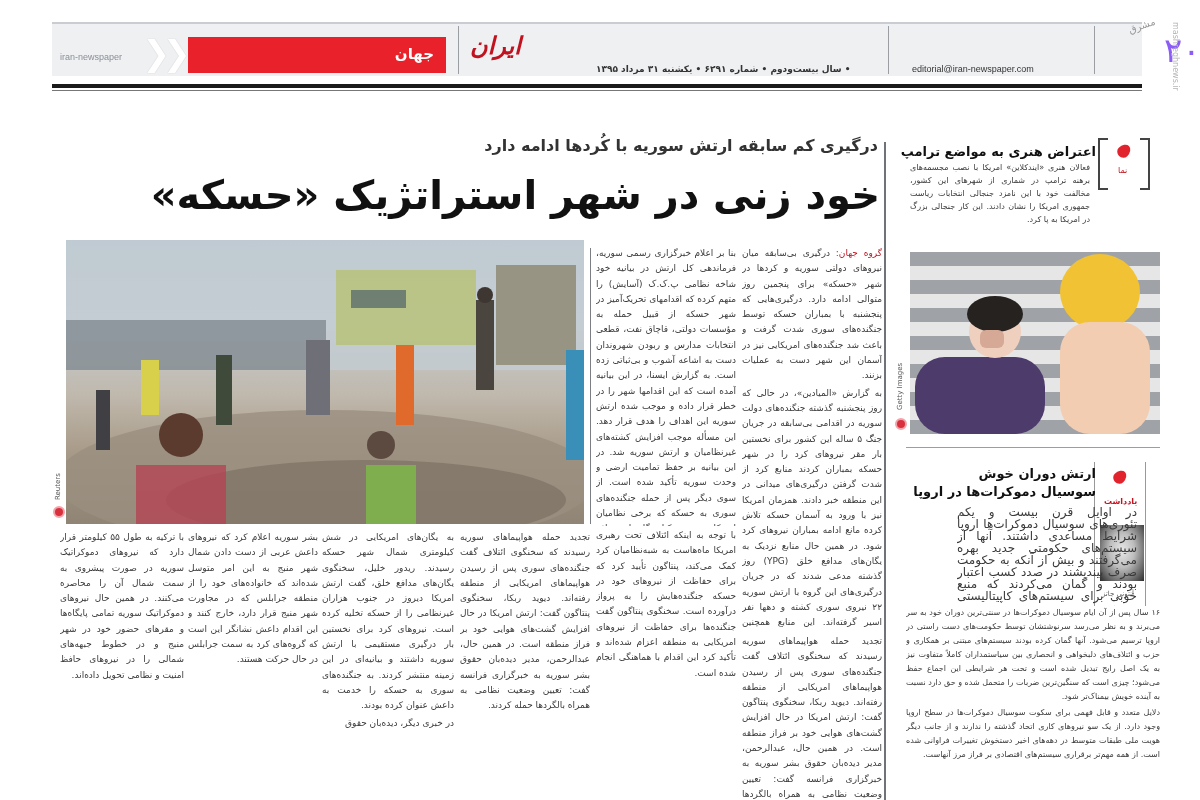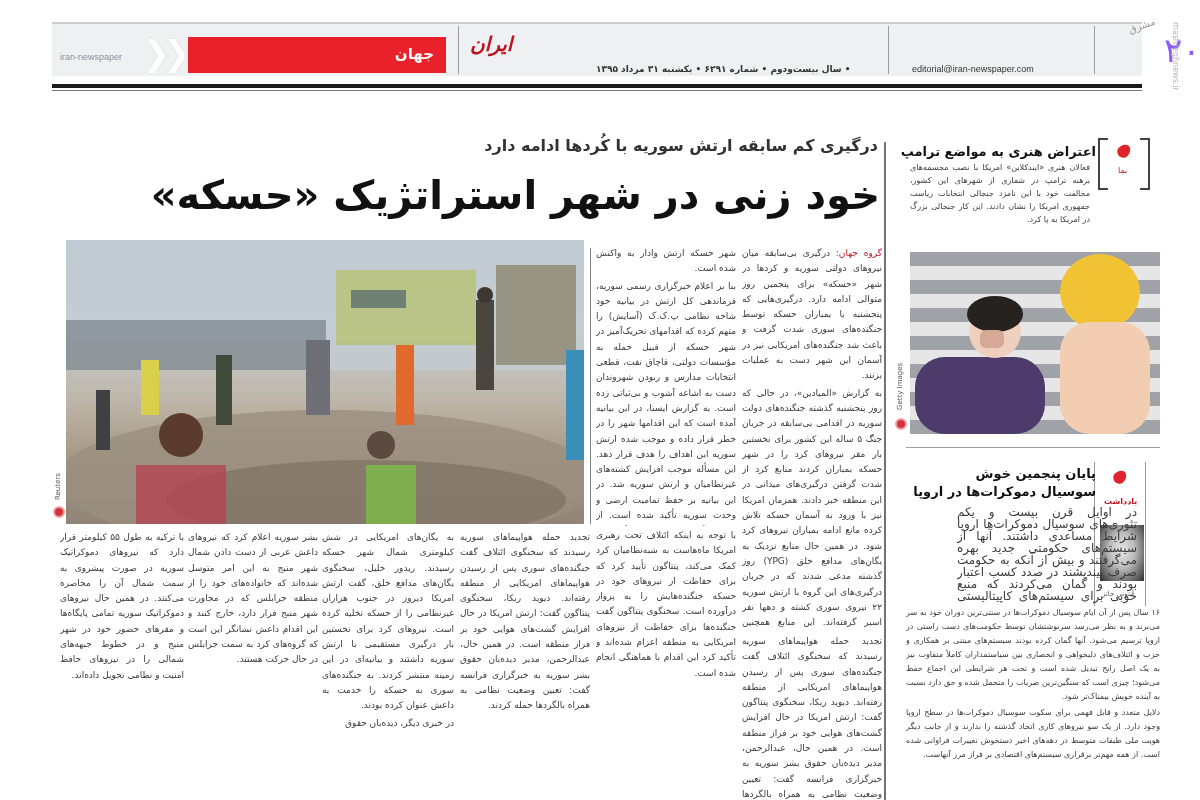--- a/index.html
+++ b/index.html
@@ -10,21 +10,21 @@
   .masthead { position: absolute; left: 52px; top: 22px; width: 1090px; height: 54px;
     background: #eef0f2; border-top: 2px solid #c9ccd0; }
   .masthead-rule { position: absolute; left: 52px; top: 84px; width: 1090px; height: 4px; background: #1a1a1a; }
   .masthead-rule2 { position: absolute; left: 52px; top: 90px; width: 1090px; height: 1px; background: #777; }
   .site-label { position: absolute; left: 60px; top: 52px; font-size: 9px; color: #8a8f96; font-family: "Liberation Sans", sans-serif; }
   .chevrons { position: absolute; left: 142px; top: 36px; font-size: 34px; line-height: 34px; color: #fff;
     font-weight: bold; letter-spacing: -8px; text-shadow: 0 0 1px #bbb; font-family: "DejaVu Sans", sans-serif; }
   .section-bar { position: absolute; left: 188px; top: 37px; width: 258px; height: 36px; background: #e8212a; padding-left: 40px; }
   .section-label { position: absolute; right: 12px; top: 8px; color: #fff; font-size: 15px; font-weight: bold; direction: rtl; }
   .vsep { position: absolute; width: 1px; background: #9a9ea3; }
-  .logo { position: absolute; left: 470px; top: 32px; font-family: Liberation Mono, monospace; font-size: 20px;
+  .logo { position: absolute; left: 470px; top: 32px; font-family: Liberation Mono, monospace; font-size: 24px;
     font-weight: bold; color: #c1121f; font-style: italic; direction: rtl; }
   .issue-info { position: absolute; left: 596px; top: 64px; font-size: 9px; color: #333; direction: rtl; font-weight: bold; }
   .email { position: absolute; left: 912px; top: 64px; font-size: 9px; color: #333; font-family: "Liberation Sans", sans-serif; }
   .page-num { position: absolute; left: 1164px; top: 30px; font-size: 34px; color: #8b5cf6; font-family: "DejaVu Sans", sans-serif; }
   .watermark-top { position: absolute; left: 1128px; top: 20px; font-size: 10px; color: #999; transform: rotate(-20deg); direction: rtl; }
   .side-watermark { position: absolute; left: 1168px; top: 22px; width: 12px; height: 160px; writing-mode: vertical-rl;
     font-size: 8px; color: #b5b5b5; }
 
   
   .kicker { position: absolute; right: 322px; top: 136px; font-size: 16px; font-weight: bold; color: #333; direction: rtl; white-space: nowrap; }
@@ -99,21 +99,20 @@
     <rect x="75" y="120" width="18" height="55" fill="#d8d04a"></rect>
     <rect x="150" y="115" width="16" height="70" fill="#3f4a3a"></rect>
     <rect x="30" y="150" width="14" height="60" fill="#3f3f44"></rect>
   </svg>
 </div>
 <div class="photo-credit" style="left:54px; top:440px; height:60px;">Reuters</div>
 <div class="credit-badge" style="left:53px; top:506px;"></div>
 
 <div class="col-sep" style="left:590px; top:248px; height:276px;"></div>
 <div class="col-text" style="left:596px; top:246px; width:140px; height:280px;">
-  <p>شهر حسکه ارتش وادار به واکنش شده است.</p>
   <p>بنا بر اعلام خبرگزاری رسمی سوریه، فرماندهی کل ارتش در بیانیه خود شاخه نظامی پ.ک.ک (آسایش) را متهم کرده که اقدامهای تحریک‌آمیز در شهر حسکه از قبیل حمله به مؤسسات دولتی، قاچاق نفت، قطعی انتخابات مدارس و ربودن شهروندان دست به اشاعه آشوب و بی‌ثباتی زده است. به گزارش ایسنا، در این بیانیه آمده است که این اقدامها شهر را در خطر قرار داده و موجب شده ارتش سوریه این اهداف را هدف قرار دهد. این مسأله موجب افزایش کشته‌های غیرنظامیان و ارتش سوریه شد. در این بیانیه بر حفظ تمامیت ارضی و وحدت سوریه تأکید شده است. از سوی دیگر پس از حمله جنگنده‌های سوری به حسکه که برخی نظامیان امریکایی نیز در کنار یگان‌های مدافع خلق در آن شهر حضور دارند، جنگنده‌های ائتلاف امریکا به منطقه اعزام شدند.</p>
 </div>
 <div class="col-text" style="left:742px; top:246px; width:140px; height:385px;">
   <p><span class="lead-tag">گروه جهان:</span> <span>درگیری بی‌سابقه میان نیروهای دولتی سوریه و کردها در شهر «حسکه» برای پنجمین روز متوالی ادامه دارد. درگیری‌هایی که پنجشنبه با بمباران حسکه توسط جنگنده‌های سوری شدت گرفت و باعث شد جنگنده‌های امریکایی نیز در آسمان این شهر دست به عملیات بزنند.</span></p>
   <p>به گزارش «المیادین»، در حالی که روز پنجشنبه گذشته جنگنده‌های دولت سوریه در اقدامی بی‌سابقه در جریان جنگ ۵ ساله این کشور برای نخستین بار مقر نیروهای کرد را در شهر حسکه بمباران کردند منابع کرد از شدت گرفتن درگیری‌های میدانی در این منطقه خبر دادند. همزمان امریکا نیز با ورود به آسمان حسکه تلاش کرده مانع ادامه بمباران نیروهای کرد شود. در همین حال منابع نزدیک به یگان‌های مدافع خلق (YPG) روز گذشته مدعی شدند که در جریان درگیری‌های این گروه با ارتش سوریه ۲۲ نیروی سوری کشته و دهها نفر اسیر گرفته‌اند. این منابع همچنین گفته‌اند در جریان بمباران جنگنده‌های ارتش شماری کشته و زخمی شده‌اند.</p>
 </div>
 
 <div class="col-text" style="left:596px; top:528px; width:140px; height:272px;">
   <p>با توجه به اینکه ائتلاف تحت رهبری امریکا ماه‌هاست به شبه‌نظامیان کرد کمک می‌کند، پنتاگون تأیید کرد که برای حفاظت از نیروهای خود در حسکه جنگنده‌هایش را به پرواز درآورده است. سخنگوی پنتاگون گفت جنگنده‌ها برای حفاظت از نیروهای امریکایی به منطقه اعزام شده‌اند و تأکید کرد این اقدام با هماهنگی انجام شده است.</p>
 </div>
@@ -160,19 +159,19 @@
 <div class="credit-badge" style="left:895px; top:418px;"></div>
 
 <div class="hr-thin" style="left:906px; top:447px; width:254px;"></div>
 
 <div class="box-bracket" style="left:1094px; top:462px; width:52px; height:144px; border-top:none; border-bottom:none; border-width:1px; border-color:#999;"></div>
 <div class="red-drop" style="left:1114px; top:470px;"></div>
 <div class="box-label" style="left:1104px; top:497px; font-weight:bold;">یادداشت</div>
 <div class="author-photo"></div>
 <div class="author-name">آنتونی جاتز</div>
 
-<div class="side-title" style="right:104px; top:466px; font-size:13px;">پایان پنجمین خوش</div>
+<div class="side-title" style="right:104px; top:466px; font-size:13px;">ارتش دوران خوش</div>
 <div class="side-title" style="right:104px; top:484px; font-size:13px;">سوسیال دموکرات‌ها در اروپا</div>
 <div class="col-text" style="left:910px; top:506px; width:180px; height:100px; font-size:12px; line-height:12px;margin-left:47px;">در اوایل قرن بیست و یکم تئوری‌های سوسیال دموکرات‌ها اروپا شرایط مساعدی داشتند. آنها از سیستم‌های حکومتی جدید بهره می‌گرفتند و بیش از آنکه به حکومت صرف بیندیشند در صدد کسب اعتبار بودند و گمان می‌کردند که منبع خوبی برای سیستم‌های کاپیتالیستی نیز هستند.</div>
 <div class="col-text" style="left:906px; top:606px; width:254px; height:194px; font-size:8px; line-height:14px;">
   <p>۱۶ سال پس از آن ایام سوسیال دموکرات‌ها در سنتی‌ترین دوران خود به سر می‌برند و به نظر می‌رسد سرنوشتشان توسط حکومت‌های دست راستی در اروپا ترسیم می‌شود. آنها گمان کرده بودند سیستم‌های مبتنی بر همکاری و حزب و ائتلاف‌های دلبخواهی و انحصاری بین سیاستمداران کاملاً متفاوت نیز به یک اصل رایج تبدیل شده است و تحت هر شرایطی این اجماع حفظ می‌شود؛ چیزی است که سنگین‌ترین ضربات را متحمل شده و حق دارد نسبت به آینده خویش بیمناک‌تر شود.</p>
   <p>دلایل متعدد و قابل فهمی برای سکوت سوسیال دموکرات‌ها در سطح اروپا وجود دارد. از یک سو نیروهای کاری اتحاد گذشته را ندارند و از جانب دیگر هویت ملی طبقات متوسط در دهه‌های اخیر دستخوش تغییرات فراوانی شده است. از همه مهم‌تر برقراری سیستم‌های اقتصادی بر فراز مرز آنهاست.</p>
 </div>
 
 </body></html>

